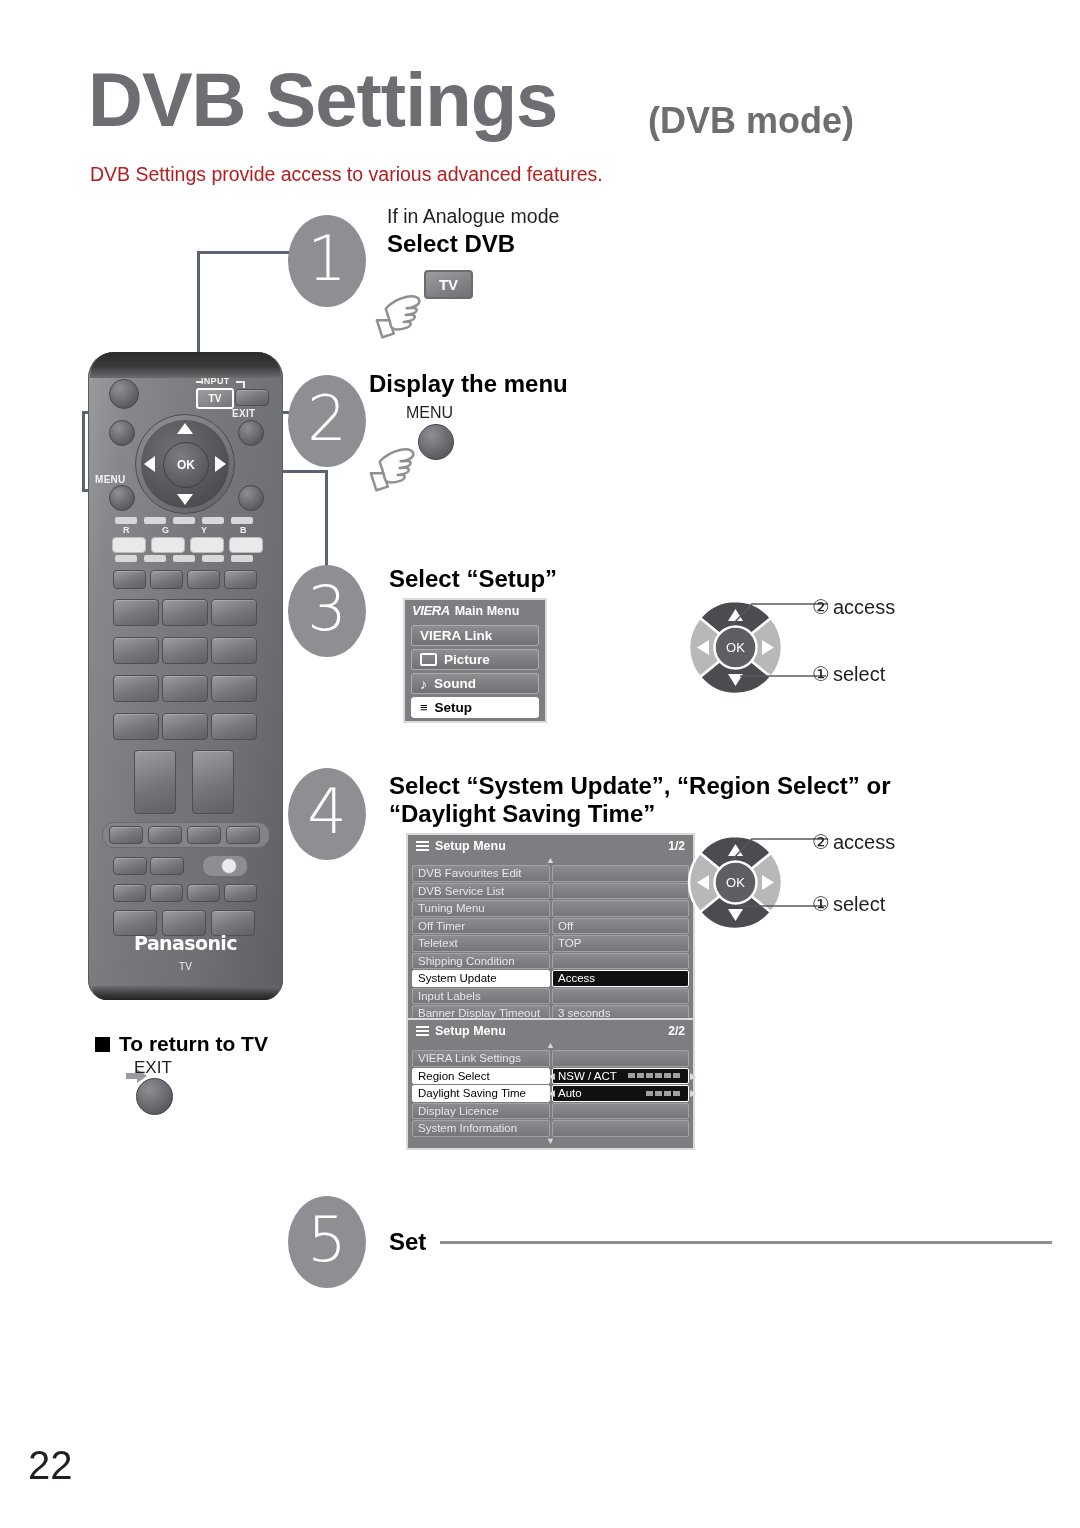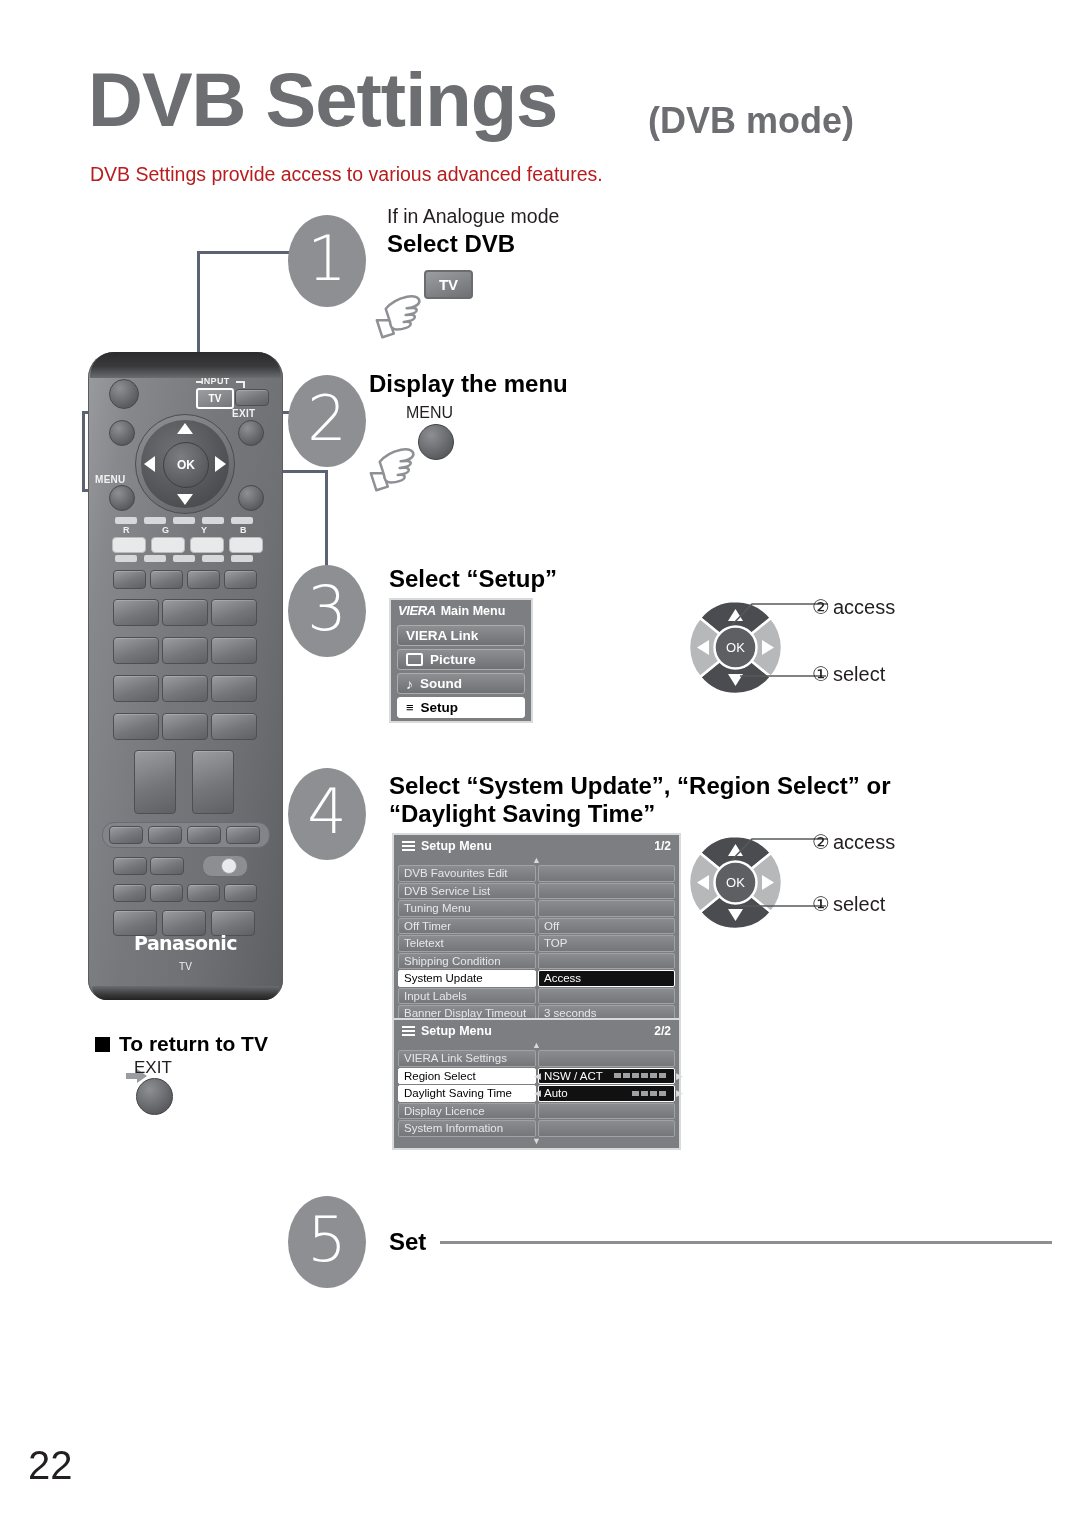--- a/index.html
+++ b/index.html
@@ -87,20 +87,21 @@
   .tri-l{border-top:8px solid transparent;border-bottom:8px solid transparent;border-right:11px solid #ffffff;left:9px;top:42px;}
   .tri-r{border-top:8px solid transparent;border-bottom:8px solid transparent;border-left:11px solid #ffffff;right:9px;top:42px;}
 
   
   .hand svg{display:block;}
 
   
   .osd{
     background:#7c7e82;border:2px solid #d9dadc;
     font-family:"Liberation Sans",sans-serif;
+    margin-left:14px;
   }
   .osd-title{
     display:flex;align-items:center;color:#ffffff;font-size:12.5px;font-weight:bold;
     padding:4px 8px 4px 8px;
   }
   .osd-title .pg{margin-left:auto;font-size:12px;}
   .hamb{display:inline-block;width:13px;margin-right:6px;}
   .hamb i{display:block;height:2px;background:#fff;margin:2px 0;}
 
   .mm-item{

